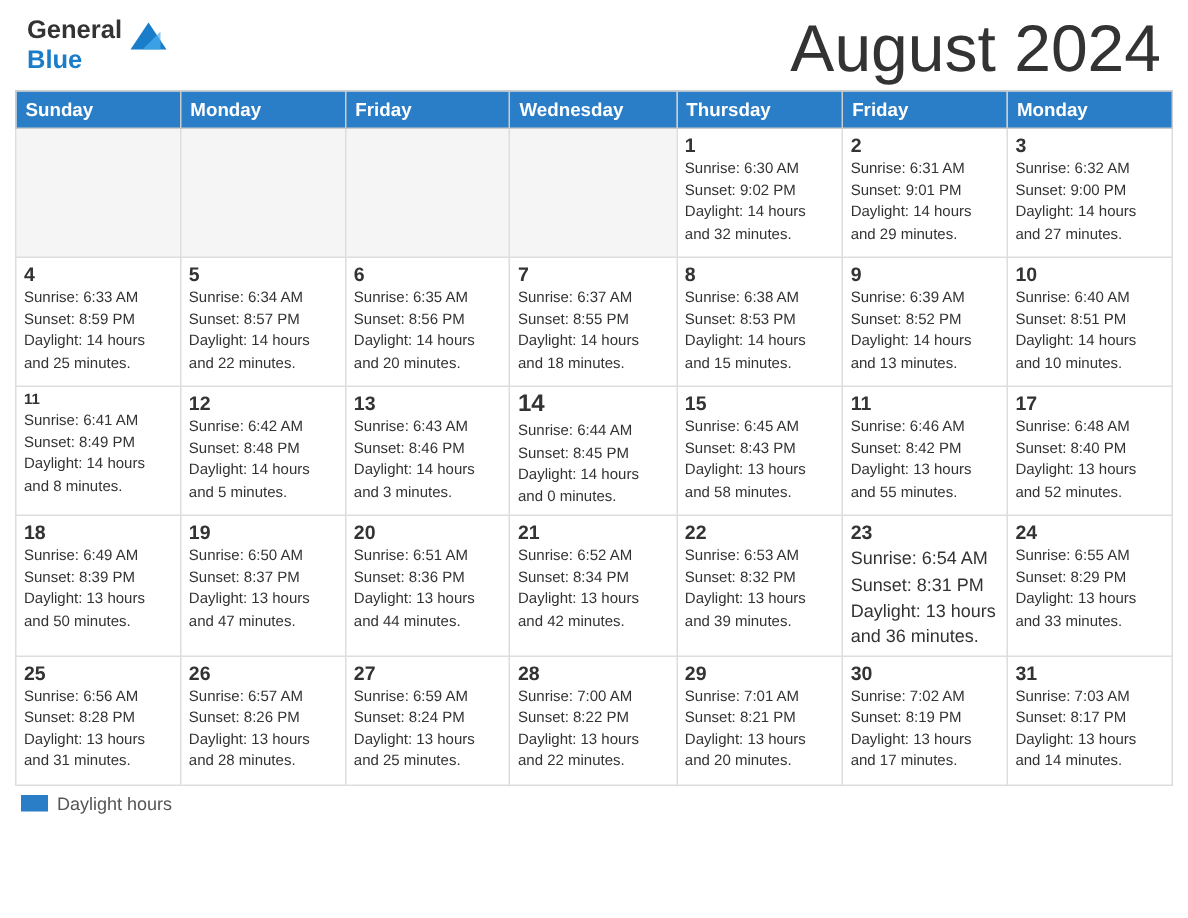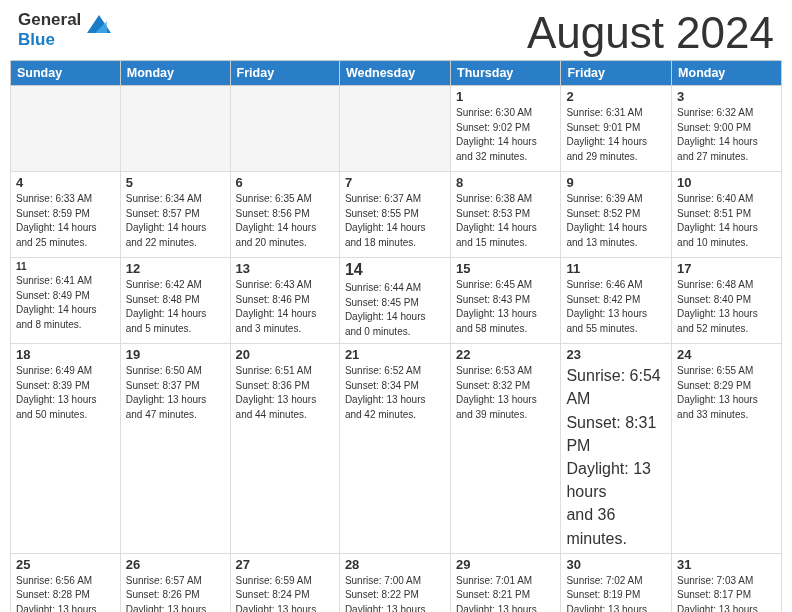--- a/index.html
+++ b/index.html
@@ -198,21 +198,21 @@
           </td>
           <td style="vertical-align: top; border: 1px solid rgb(221, 221, 221); padding: 3px 5px; font-size: 10px; color: rgb(51, 51, 51); background: rgb(255, 255, 255); height: 86px; width: 113px;">
             <div style="font-size: 13px; font-weight: bold; margin-bottom: 2px;">22</div>
             <div style="font-size: 10px; line-height: 1.45; color: rgb(51, 51, 51); white-space: pre-line;">Sunrise: 6:53 AM
 Sunset: 8:32 PM
 Daylight: 13 hours
 and 39 minutes.</div>
           </td>
           <td style="vertical-align: top; border: 1px solid rgb(221, 221, 221); padding: 3px 5px; font-size: 10px; color: rgb(51, 51, 51); background: rgb(255, 255, 255); height: 86px; width: 113px;">
             <div style="font-size: 13px; font-weight: bold; margin-bottom: 2px;">23</div>
-            <div style="font-size: 16px; line-height: 1.45; color: rgb(51, 51, 51); white-space: pre-line;">Sunrise: 6:54 AM
+            <div style="font-size: 12px; line-height: 1.45; color: rgb(51, 51, 51); white-space: pre-line;">Sunrise: 6:54 AM
 Sunset: 8:31 PM
 Daylight: 13 hours
 and 36 minutes.</div>
           </td>
           <td style="vertical-align: top; border: 1px solid rgb(221, 221, 221); padding: 3px 5px; font-size: 10px; color: rgb(51, 51, 51); background: rgb(255, 255, 255); height: 86px; width: 113px;">
             <div style="font-size: 13px; font-weight: bold; margin-bottom: 2px;">24</div>
             <div style="font-size: 10px; line-height: 1.45; color: rgb(51, 51, 51); white-space: pre-line;">Sunrise: 6:55 AM
 Sunset: 8:29 PM
 Daylight: 13 hours
 and 33 minutes.</div>

